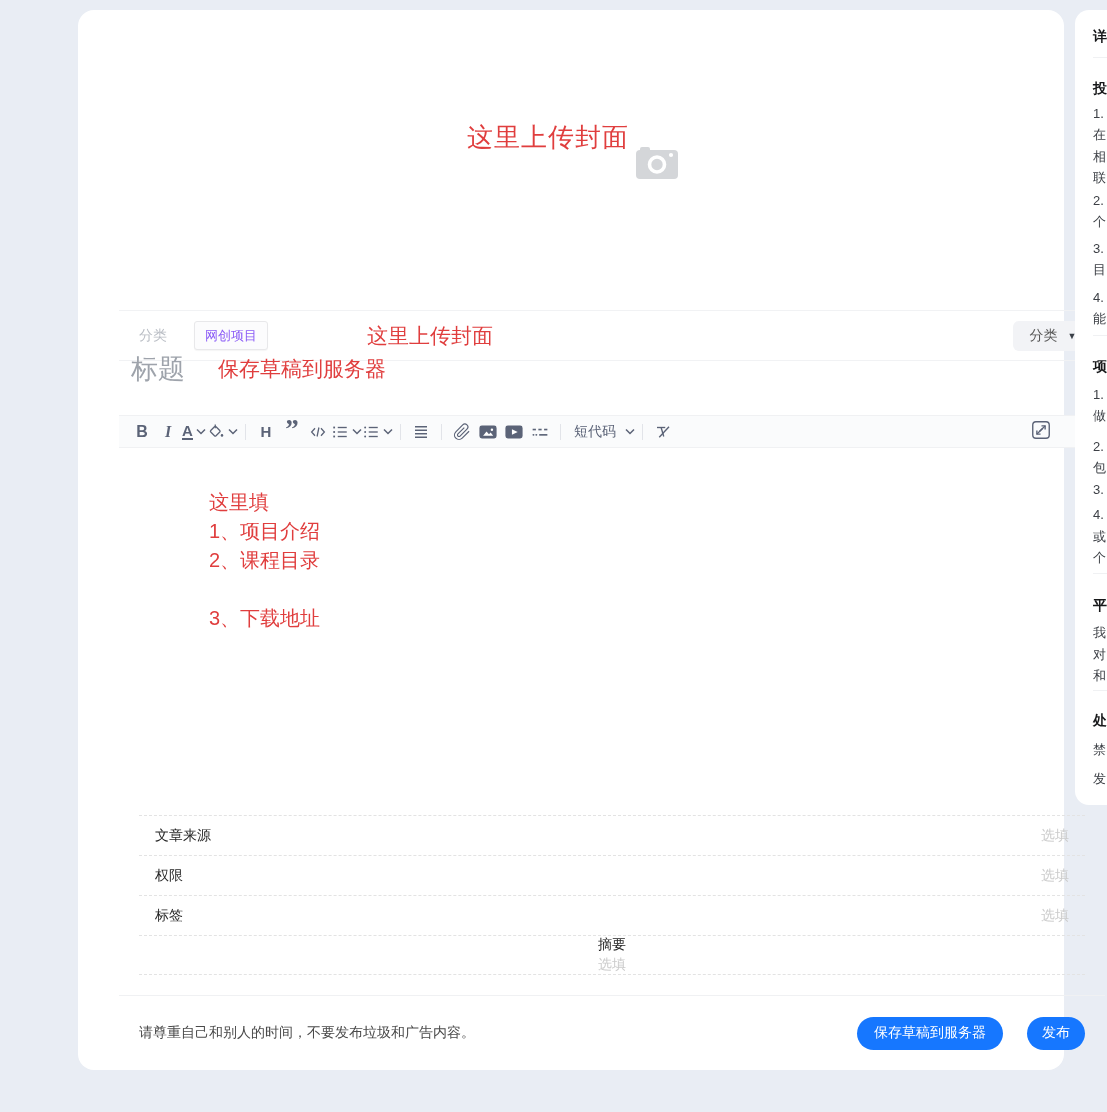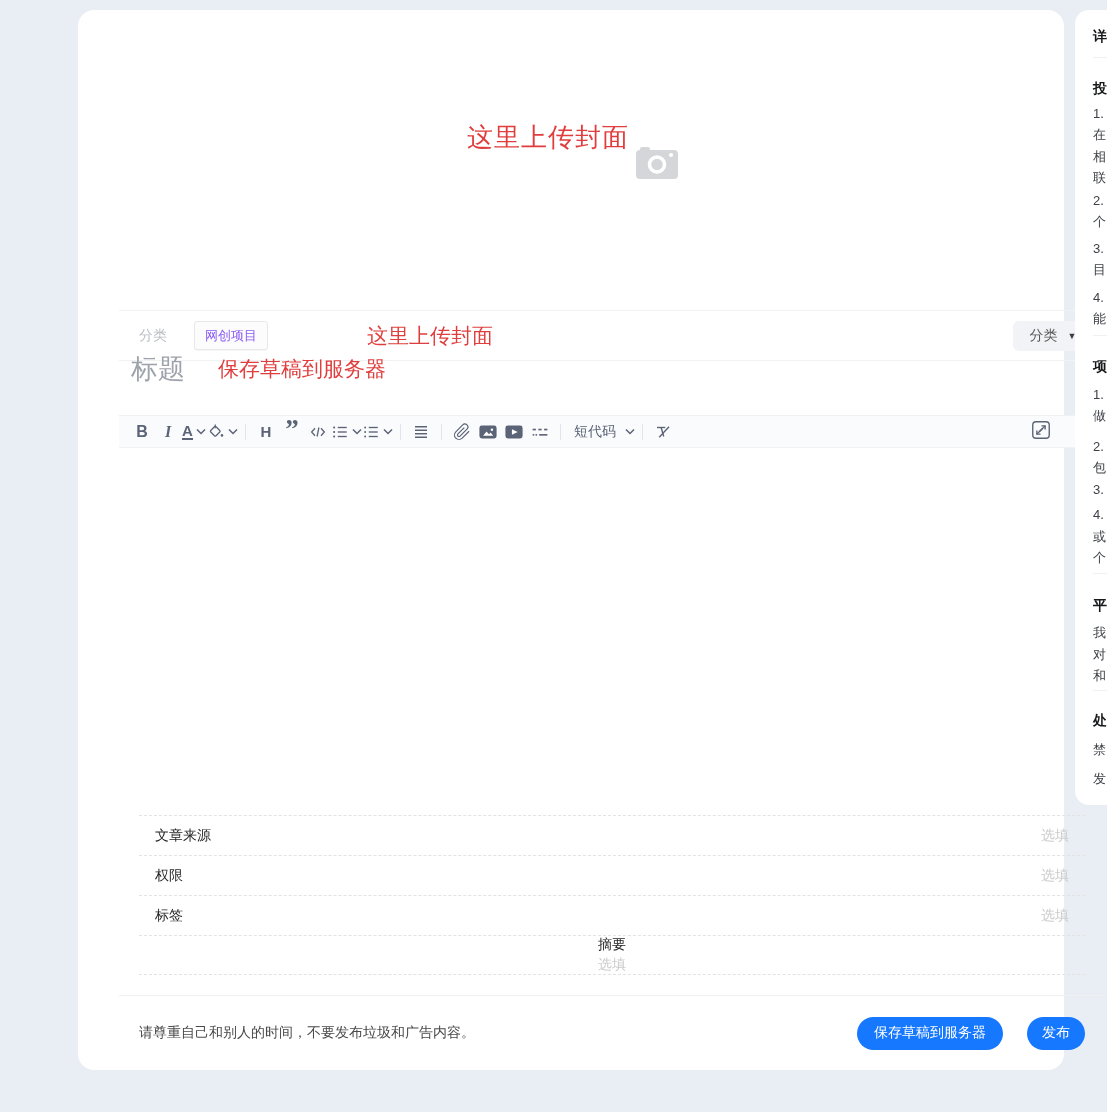--- a/index.html
+++ b/index.html
@@ -237,20 +237,29 @@
   <div class="abs tb-full">
     <svg class="ic" width="22" height="22" viewBox="0 0 24 24" fill="none" stroke="#5b6377" stroke-width="1.5">
       <rect x="3" y="3" width="18" height="18" rx="3.5"></rect>
       <line x1="10" y1="14" x2="16.5" y2="7.5"></line>
         <polyline points="12.5,7.5 16.5,7.5 16.5,11.5"></polyline>
       <line x1="14" y1="10" x2="7.5" y2="16.5"></line>
         <polyline points="7.5,12.5 7.5,16.5 11.5,16.5"></polyline>
     </svg>
   </div>
 
+  <div class="abs editor">
+    <div class="ed-block">
+      <div class="ed-line">这里填</div>
+      <div class="ed-line">1、项目介绍</div>
+      <div class="ed-line">2、课程目录</div>
+      <div class="ed-line"></div>
+      <div class="ed-line">3、下载地址</div>
+    </div>
+  </div>
 
   <div class="abs fields">
     <div class="f-row">
       <span class="f-label">文章来源</span>
       <span class="f-hint">选填</span>
     </div>
     <div class="f-row">
       <span class="f-label">权限</span>
       <span class="f-hint">选填</span>
     </div>

